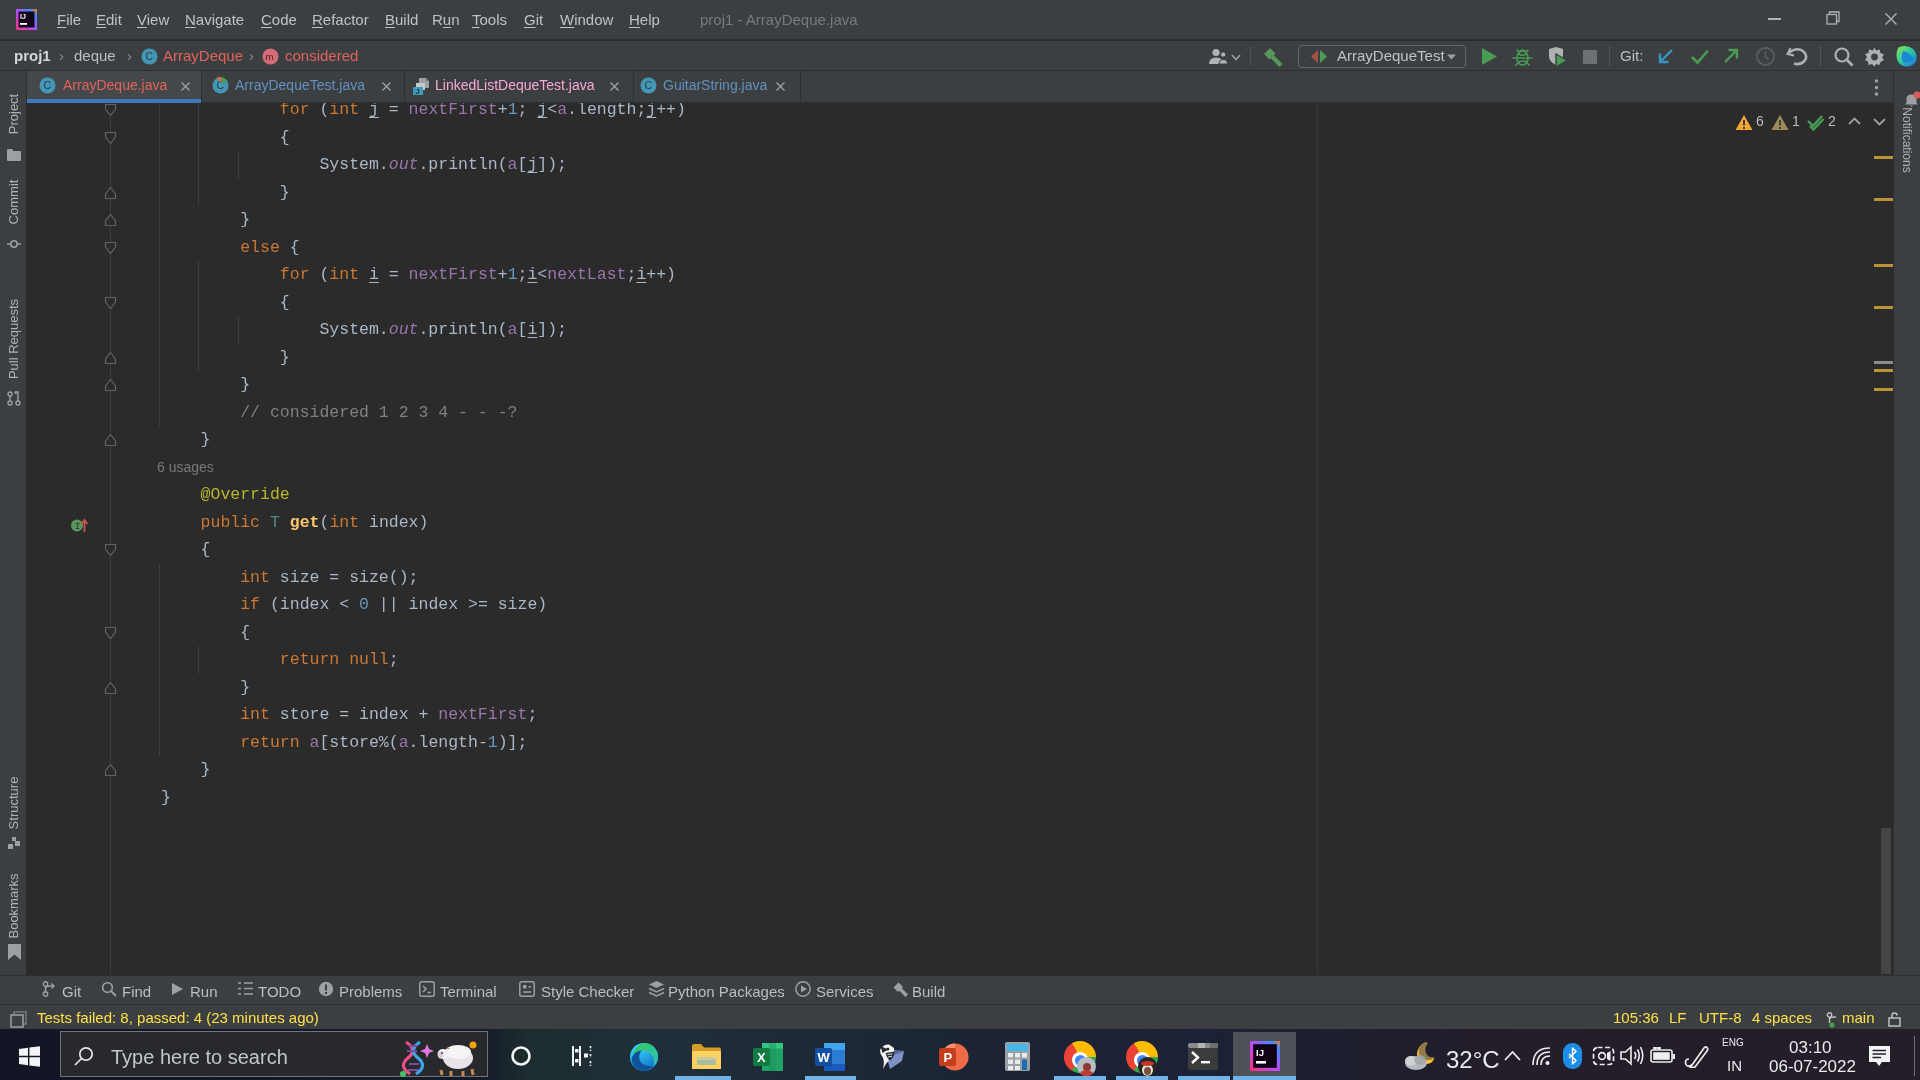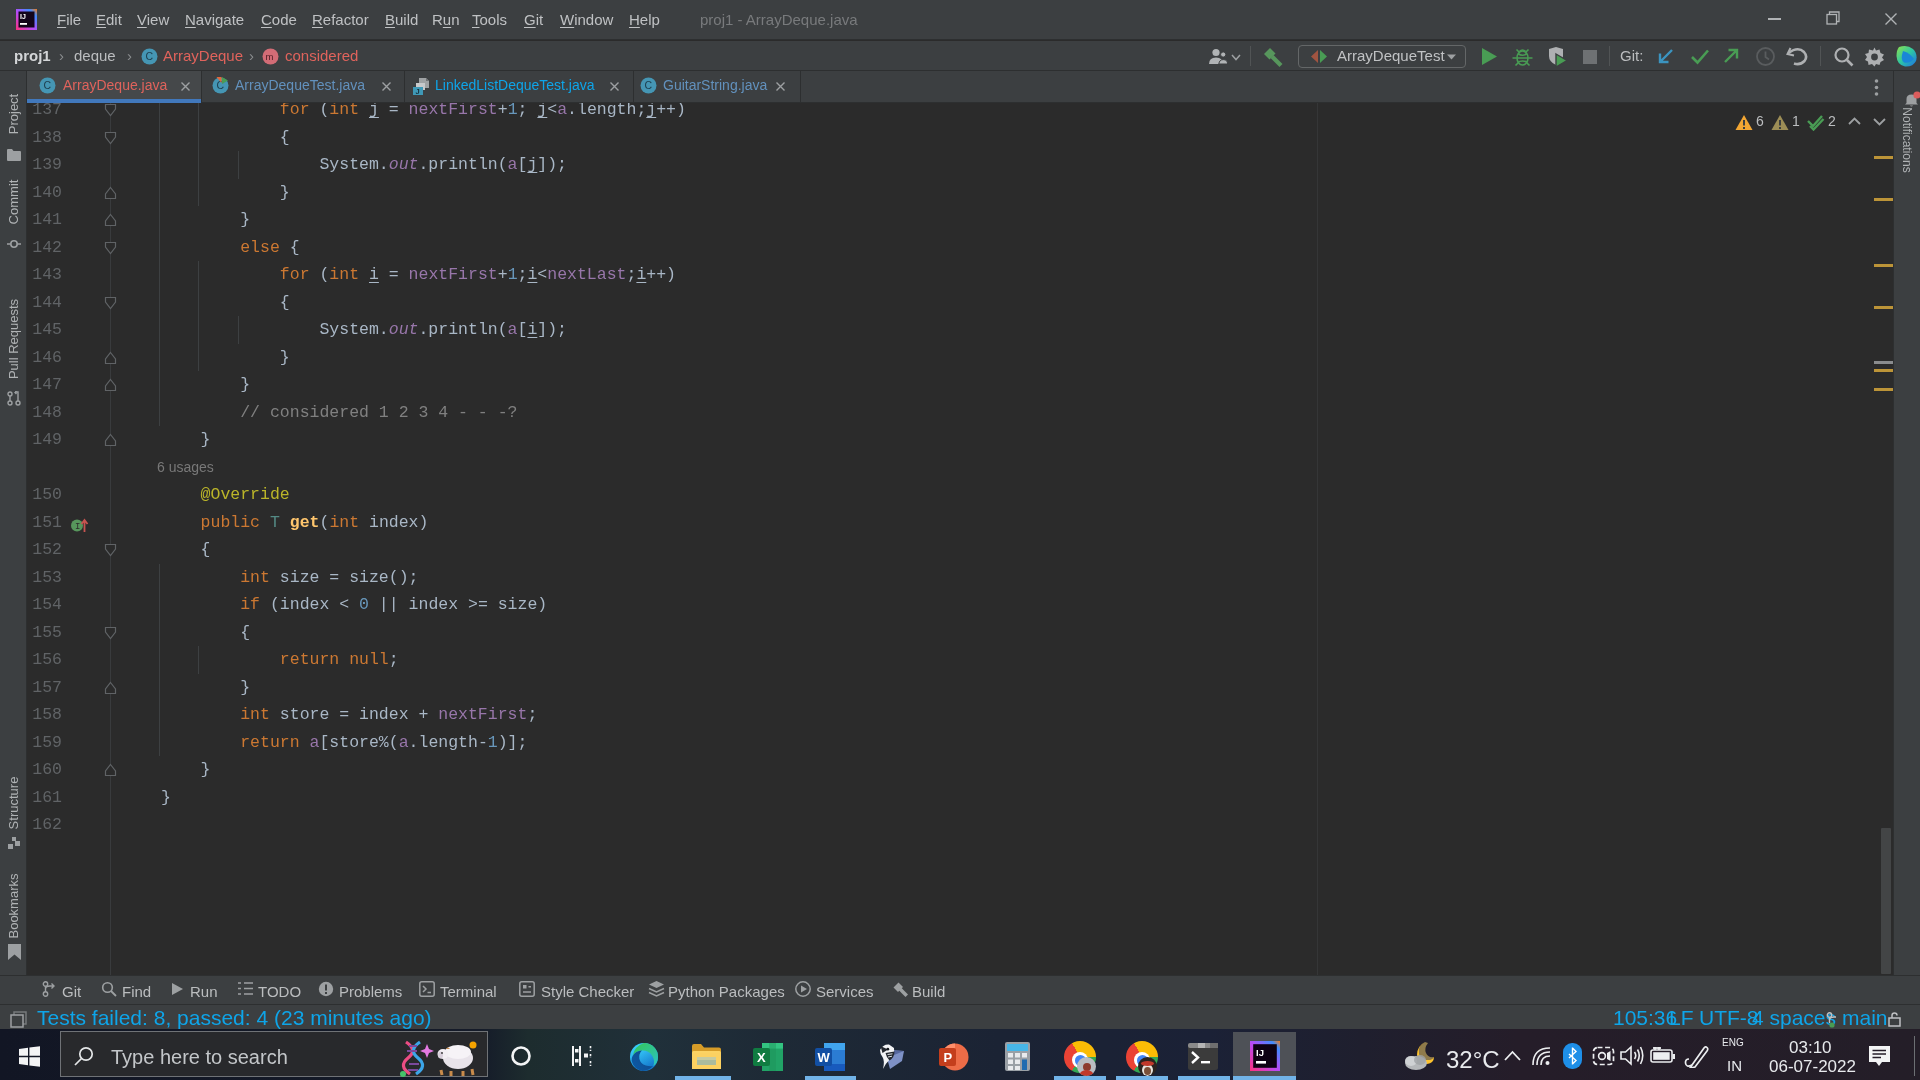--- a/index.html
+++ b/index.html
@@ -29,21 +29,21 @@
 .n{color:#6897bb;} .c{color:#808080;} .an{color:#bbb529;}
 .m{color:#ffc66d;font-weight:bold;} .tp{color:#548a85;}
 .u{text-decoration:underline;text-decoration-thickness:1px;text-underline-offset:3px;}
 .guide{position:absolute;width:1px;background:#3d4042;}
 .fold{position:absolute;left:77px;width:13px;height:14px;}
 .mark{position:absolute;left:1847px;width:19px;height:3px;background:#bc9438;}
 
 #botbar{left:0;top:975px;width:1920px;height:29px;background:#3c3f41;border-top:1px solid #2d2f30;}
 .bitem{position:absolute;top:2px;height:28px;line-height:27px;font-size:15px;color:#bbbdbf;}
 #statusbar{left:0;top:1004px;width:1920px;height:25px;background:#3c3f41;border-top:1px solid #2d2f30;}
-.sitem{position:absolute;top:0;height:25px;line-height:25px;font-size:21px;color:#0ea5e9;}
+.sitem{position:absolute;top:0;height:25px;line-height:25px;font-size:15px;color:#fde047;}
 
 #taskbar{left:0;top:1029px;width:1920px;height:51px;
  background:linear-gradient(90deg,#121624 0%,#151b29 25%,#1d2c2e 27.5%,#20303a 34%,#1e2a36 40%,#1b2334 52%,#1b2136 63%,#1f1f2e 71%,#251d29 79%,#241e28 100%);}
 .ticon{position:absolute;}
 .uline{position:absolute;top:47px;height:4px;background:#71b3e8;}
 .ttext{position:absolute;color:#e8eaed;}
 </style>
 </head><body>
 <div id="root">
     <div id="titlebar" class="abs">
@@ -201,21 +201,21 @@
         <path d="M1.5 1.5 L9.5 9.5 M9.5 1.5 L1.5 9.5" stroke="#9da0a2" stroke-width="1.4"></path>
       </svg>
 <div class="abs" style="left:377px;top:0;width:1px;height:32px;background:#2d2f30"></div>
 <svg class="abs" style="left:385px;top:6px" width="19" height="19" viewBox="0 0 19 19">
 <path d="M7 1 H14 L17 4 V11 H7 Z" fill="#9fa2a4"></path>
         <path d="M14 1 L14 4 H17 Z" fill="#6f7274"></path>
 <rect x="4" y="6" width="9" height="7" fill="#c7c9cb"></rect>
 <rect x="1" y="10" width="10" height="8" fill="#3f99b7"></rect>
 <text x="3.4" y="16.8" font-size="7.5" font-family="Liberation Sans" font-weight="bold" fill="#17303c">J</text>
       </svg>
-<span class="tabtxt" style="left:408px;color:#0ea5e9">LinkedListDequeTest.java</span>
+<span class="tabtxt" style="left:408px;color:#f9a8d4">LinkedListDequeTest.java</span>
 <svg class="abs" style="left:582px;top:10px" width="11" height="11" viewBox="0 0 11 11">
         <path d="M1.5 1.5 L9.5 9.5 M9.5 1.5 L1.5 9.5" stroke="#9da0a2" stroke-width="1.4"></path>
       </svg>
 <div class="abs" style="left:606px;top:0;width:1px;height:32px;background:#2d2f30"></div>
 <svg class="abs" style="left:613px;top:6px" width="17" height="17" viewBox="0 0 17 17">
         <circle cx="8.5" cy="8.5" r="8" fill="#4596b4"></circle>
         <text x="4.6" y="12.4" font-size="10.5" font-family="Liberation Sans" fill="#1c3d4c">C</text>
       </svg>
 <span class="tabtxt" style="left:636px;color:#6291bd">GuitarString.java</span>
 <svg class="abs" style="left:748px;top:10px" width="11" height="11" viewBox="0 0 11 11">
@@ -267,47 +267,20 @@
 <div id="editor" class="abs">
 <div class="guide" style="left:131.606px;top:0px;height:323.25px"></div>
 <div class="guide" style="left:131.606px;top:460.75px;height:192.5px"></div>
 <div class="guide" style="left:171.213px;top:0px;height:103.25px"></div>
 <div class="guide" style="left:171.213px;top:158.25px;height:110px"></div>
 <div class="guide" style="left:171.213px;top:543.25px;height:27.5px"></div>
 <div class="guide" style="left:210.819px;top:48.25px;height:27.5px"></div>
 <div class="guide" style="left:210.819px;top:213.25px;height:27.5px"></div>
 <div class="abs" style="left:1290px;top:0;width:1px;height:872px;background:#353637"></div>
 <div class="abs" style="left:82.5px;top:0;width:1px;height:872px;background:#393b3d"></div>
-<pre id="lnums">137
-138
-139
-140
-141
-142
-143
-144
-145
-146
-147
-148
-149
-
-150
-151
-152
-153
-154
-155
-156
-157
-158
-159
-160
-161
-162</pre>
 <pre id="code">            <span class="k">for</span> (<span class="k">int</span> <span class="u">j</span> = <span class="f">nextFirst</span>+<span class="n">1</span>; <span class="u">j</span>&lt;<span class="f">a</span>.length;<span class="u">j</span>++)
             {
                 System.<span class="sf">out</span>.println(<span class="f">a</span>[<span class="u">j</span>]);
             }
         }
         <span class="k">else</span> {
             <span class="k">for</span> (<span class="k">int</span> <span class="u">i</span> = <span class="f">nextFirst</span>+<span class="n">1</span>;<span class="u">i</span>&lt;<span class="f">nextLast</span>;<span class="u">i</span>++)
             {
                 System.<span class="sf">out</span>.println(<span class="f">a</span>[<span class="u">i</span>]);
             }

